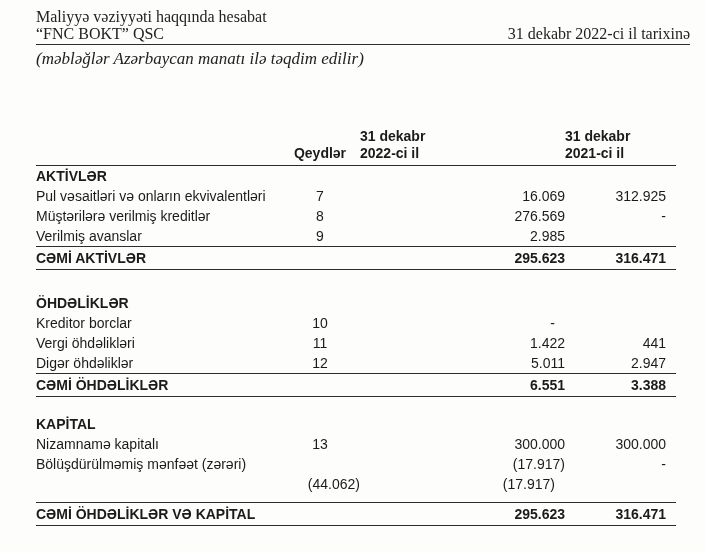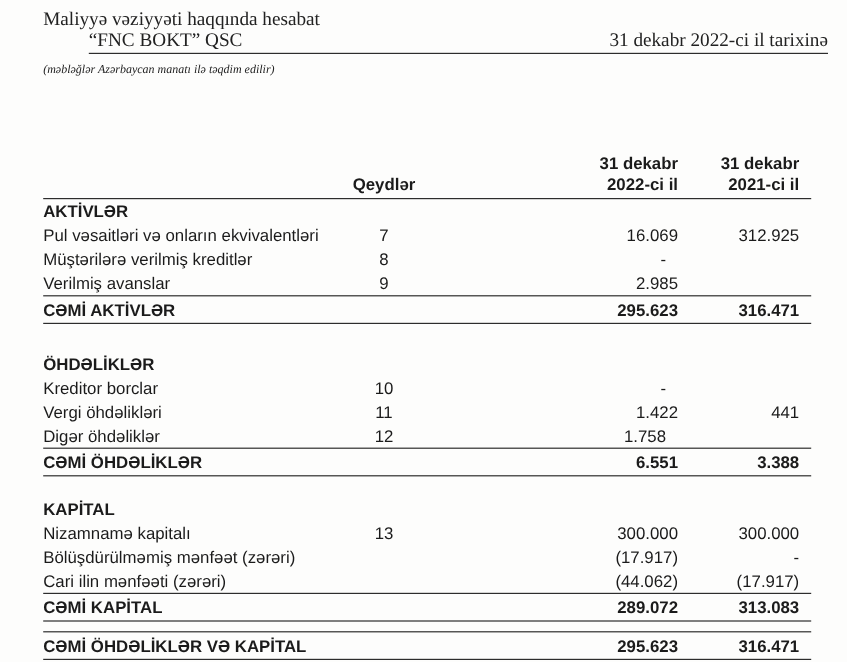--- a/index.html
+++ b/index.html
@@ -25,47 +25,46 @@
     line-height:17px;
     padding-right:2px;
   }
   .hdr-underlined{
     display:flex;
     justify-content:space-between;
     align-items:center;
     border-bottom:1.5px solid #2d2d2d;
     padding-bottom:2px;
     line-height:17px;
-    margin-left:38px;
   }
   .hdr-sub{
     font-style:italic;
     margin-top:5px;
-    font-size:10px;
+    font-size:17px;
     line-height:17px;
   }
 
   
   .fin-table{
     margin:36px 30px 0 36px;   
     width:640px;
     font-size:14px;
     color:#1b1b1b;
   }
   .grid{
     display:grid;
     grid-template-columns:244px 80px 205px 111px;
     align-items:end;
   }
   .thead{
     border-bottom:1.5px solid #2d2d2d;
     padding-bottom:3px;
     font-weight:700;
   }
-  .thead .yr{ text-align:right; line-height:17px; }
+  .thead .yr{ text-align:left; line-height:17px; }
   .thead .notes-h{ text-align:center; line-height:17px;margin-top:42px; }
 
   .row{ line-height:20px; white-space:nowrap; }
   .c-label{ text-align:left; overflow:visible; }
   .c-note{ text-align:center; }
   .c-num{ text-align:right; }
   .c-num.y2021{ padding-right:10px; }
 
   .section-title{ font-weight:700; }
   .sec-first{ margin-top:0; }
@@ -118,20 +117,21 @@
 
     <div class="grid row">
       <span class="c-label">Pul vəsaitləri və onların ekvivalentləri</span>
       <span class="c-note">7</span>
       <span class="c-num">16.069</span>
       <span class="c-num y2021">312.925</span>
     </div>
     <div class="grid row">
       <span class="c-label">Müştərilərə verilmiş kreditlər</span>
       <span class="c-note">8</span>
+      <span class="c-num">276.569</span>
       <span class="c-num y2021">-</span>
     </div>
     <div class="grid row">
       <span class="c-label">Verilmiş avanslar</span>
       <span class="c-note">9</span>
       <span class="c-num">2.985</span>
     </div>
 
     <div class="grid row total-row">
       <span class="c-label">CƏMİ AKTİVLƏR</span>
@@ -154,21 +154,22 @@
     </div>
     <div class="grid row">
       <span class="c-label">Vergi öhdəlikləri</span>
       <span class="c-note">11</span>
       <span class="c-num">1.422</span>
       <span class="c-num y2021">441</span>
     </div>
     <div class="grid row">
       <span class="c-label">Digər öhdəliklər</span>
       <span class="c-note">12</span>
-      <span class="c-num y2021">1.758</span>
+      <span class="c-num">5.011</span>
+      <span class="c-num y2021">2.947</span>
     </div>
 
     <div class="grid row total-row">
       <span class="c-label">CƏMİ ÖHDƏLİKLƏR</span>
       <span class="c-note"></span>
       <span class="c-num">6.551</span>
       <span class="c-num y2021">3.388</span>
     </div>
 
     <div class="grid row sec-gap-2">
@@ -184,32 +185,25 @@
       <span class="c-num">300.000</span>
       <span class="c-num y2021">300.000</span>
     </div>
     <div class="grid row">
       <span class="c-label">Bölüşdürülməmiş mənfəət (zərəri)</span>
       <span class="c-note"></span>
       <span class="c-num">(17.917)</span>
       <span class="c-num y2021">-</span>
     </div>
     <div class="grid row">
-      <span class="c-label">Cari ilin mənfəəti (zərəri)</span>
       <span class="c-note"></span>
       <span class="c-num">(44.062)</span>
       <span class="c-num y2021">(17.917)</span>
     </div>
 
-    <div class="grid row total-row">
-      <span class="c-label">CƏMİ KAPİTAL</span>
-      <span class="c-note"></span>
-      <span class="c-num">289.072</span>
-      <span class="c-num y2021">313.083</span>
-    </div>
 
     <div class="grid row total-row grand-total">
       <span class="c-label">CƏMİ ÖHDƏLİKLƏR VƏ KAPİTAL</span>
       <span class="c-note"></span>
       <span class="c-num">295.623</span>
       <span class="c-num y2021">316.471</span>
     </div>
 
   </div>
 </div>

